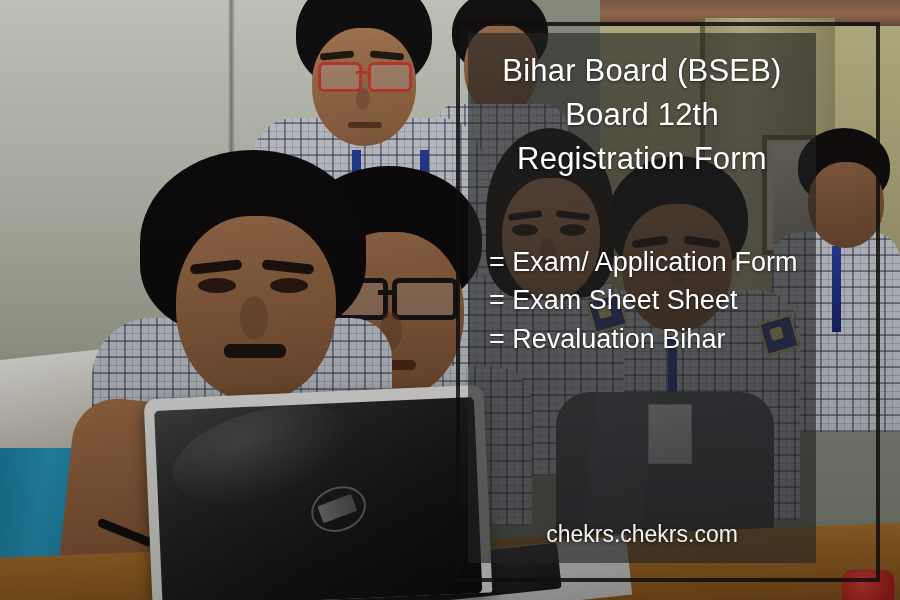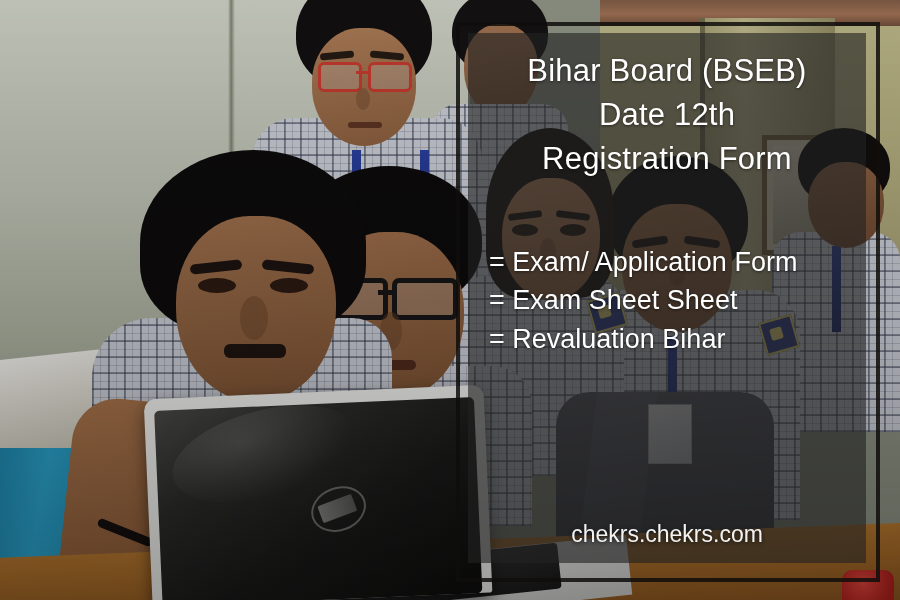--- a/index.html
+++ b/index.html
@@ -279,21 +279,21 @@
     position: absolute;
     left: 456px; top: 22px;
     width: 424px; height: 560px;
     border: 4px solid rgba(16,14,12,.86);
     box-sizing: border-box;
     pointer-events: none;
   }
   .panel {
     position: absolute;
     left: 468px; top: 33px;
-    width: 398px; height: 530px;
+    width: 348px; height: 530px;
     background: rgba(34,34,34,.62);
   }
   .panel-inner {
     position: absolute;
     inset: 0;
     display: flex;
     flex-direction: column;
   }
   .title-block {
     margin-top: 16px;
@@ -450,21 +450,21 @@
     </div>
 
     <div class="tint"></div>
   </div>
 
   <div class="panel">
     <div class="panel-inner">
 
       <div class="title-block">
         <span class="title-line">Bihar Board (BSEB)</span>
-        <span class="title-line">Date 12th</span>
+        <span class="title-line">Board 12th</span>
         <span class="title-line">Registration Form</span>
       </div>
 
       <div class="bullet-block">
         <span class="bullet-line">= Exam/ Application Form</span>
         <span class="bullet-line">= Exam Sheet Sheet</span>
         <span class="bullet-line">= Revaluation Bihar</span>
       </div>
 
       <div class="watermark">chekrs.chekrs.com</div>

